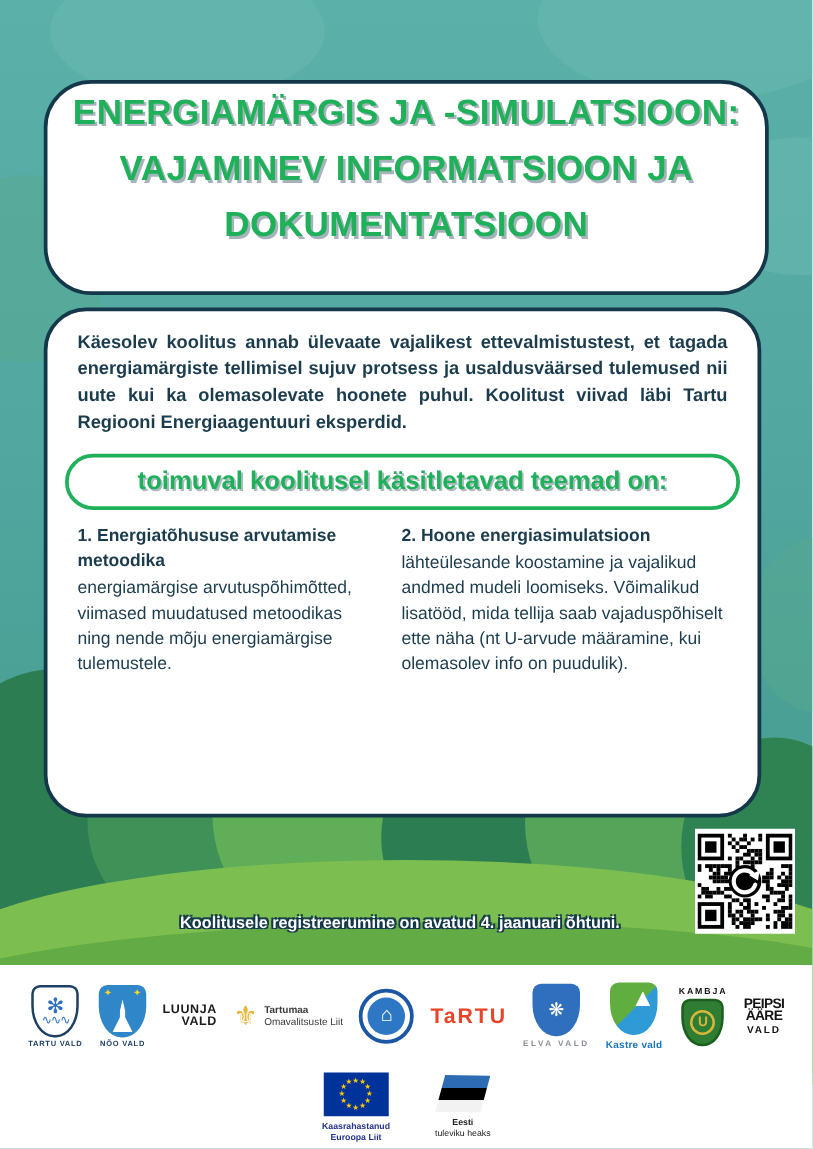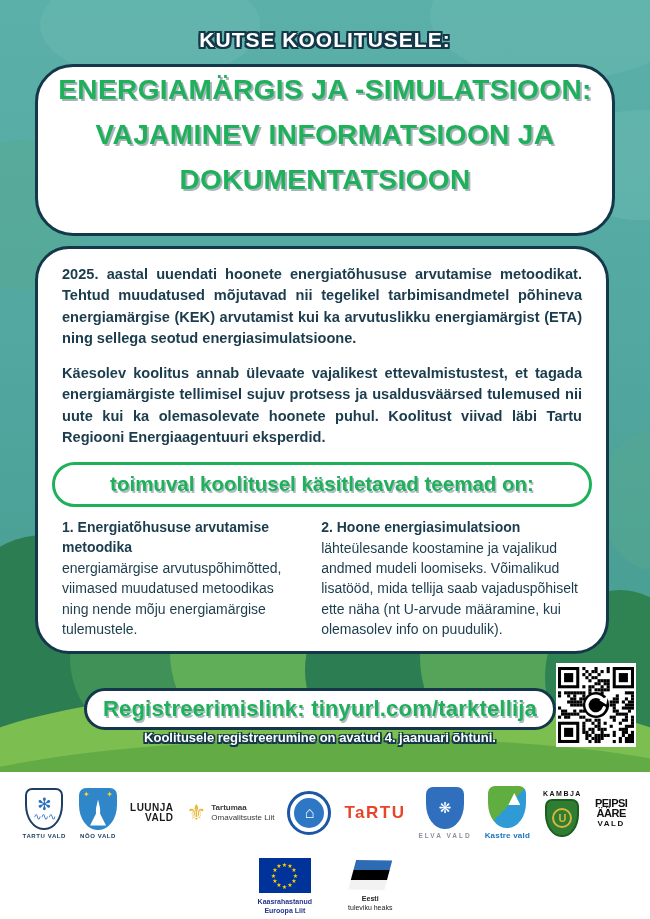--- a/index.html
+++ b/index.html
@@ -109,49 +109,44 @@
   <div class="tree" style="left:-55px;top:535px;width:200px;height:220px;background:#2c7d52;"></div>
   <div class="tree" style="left:70px;top:575px;width:150px;height:165px;background:#3f9157;"></div>
   <div class="tree" style="left:170px;top:555px;width:185px;height:195px;background:#61ae59;"></div>
   <div class="tree" style="left:305px;top:585px;width:160px;height:170px;background:#2c7d52;"></div>
   <div class="tree" style="left:420px;top:558px;width:190px;height:200px;background:#55a45a;"></div>
   <div class="tree" style="left:545px;top:590px;width:150px;height:175px;background:#2f8353;"></div>
   <div class="hill" style="left:-60px;top:688px;width:770px;height:170px;background:#7cbe50;border-radius:50% 50% 0 0;"></div>
   <div class="hill" style="left:-90px;top:738px;width:830px;height:130px;background:#63ab45;border-radius:55% 45% 0 0;"></div>
   <div class="footer-strip"></div>
 
-  <div class="badge">KUTSE KOOLITUSELE:</div>
 
   <div class="card title-card">
     <div class="title-line">ENERGIAMÄRGIS JA -SIMULATSIOON:</div>
     <div class="title-line">VAJAMINEV INFORMATSIOON JA</div>
     <div class="title-line">DOKUMENTATSIOON</div>
   </div>
 
   <div class="card main-card">
-    <p class="para">2025. aastal uuendati hoonete energiatõhususe arvutamise metoodikat. Tehtud muudatused mõjutavad nii tegelikel tarbimisandmetel põhineva energiamärgise (KEK) arvutamist kui ka arvutuslikku energiamärgist (ETA) ning sellega seotud energiasimulatsioone.</p>
     <p class="para">Käesolev koolitus annab ülevaate vajalikest ettevalmistustest, et tagada energiamärgiste tellimisel sujuv protsess ja usaldusväärsed tulemused nii uute kui ka olemasolevate hoonete puhul. Koolitust viivad läbi Tartu Regiooni Energiaagentuuri eksperdid.</p>
     <div class="banner-pill">
       <div class="banner-line">toimuval koolitusel käsitletavad teemad on:</div>
     </div>
     <div class="topics">
       <div class="topic topic-left">
         <p class="topic-title">1. Energiatõhususe arvutamise metoodika</p>
         <p class="topic-body">energiamärgise arvutuspõhimõtted, viimased muudatused metoodikas ning nende mõju energiamärgise tulemustele.</p>
       </div>
       <div class="topic topic-right">
         <p class="topic-title">2. Hoone energiasimulatsioon</p>
         <p class="topic-body">lähteülesande koostamine ja vajalikud andmed mudeli loomiseks. Võimalikud lisatööd, mida tellija saab vajaduspõhiselt ette näha (nt U-arvude määramine, kui olemasolev info on puudulik).</p>
       </div>
     </div>
   </div>
 
-  <div class="reg-pill">
-    <span class="reg-text">Registreerimislink: tinyurl.com/tarktellija</span>
-  </div>
   <div class="reg-note">Koolitusele registreerumine on avatud 4. jaanuari õhtuni.</div>
 
   <div class="qr-box">
     <svg viewBox="0 0 25 25" xmlns="http://www.w3.org/2000/svg">
       <rect x="0" y="0" width="25" height="25" fill="#fff"></rect>
       <g id="qr-mods" fill="#000">
           <rect x="8" y="0" width="1.02" height="1.02"></rect>
           <rect x="12" y="0" width="1.02" height="1.02"></rect>
           <rect x="16" y="0" width="1.02" height="1.02"></rect>
           <rect x="9" y="1" width="1.02" height="1.02"></rect>

